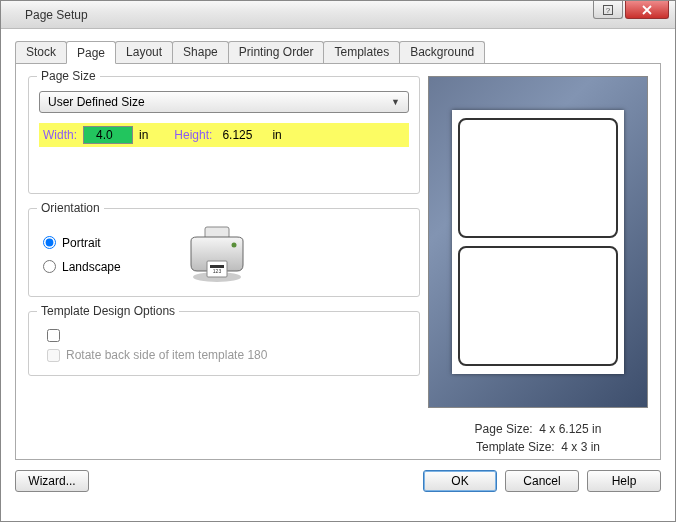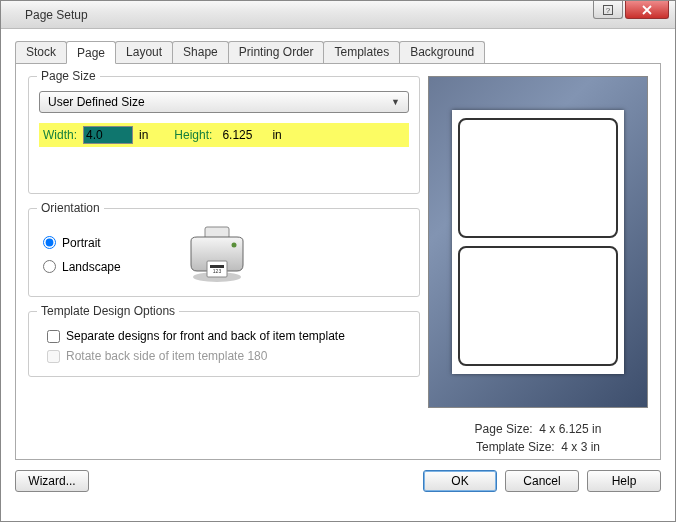--- a/index.html
+++ b/index.html
@@ -141,25 +141,25 @@
   .select-wrap .sel-text { flex: 1; }
   .select-wrap .chev { font-size: 9px; color: #444; }
 
   .dim-row {
     background: #fcfc63;
     padding: 3px 4px;
     display: flex;
     align-items: center;
     gap: 6px;
   }
-  .dim-row .lbl { color: #15803d; }
+  .dim-row .lbl { color: #8b5cf6; }
   .dim-row .inp {
-    background: #0f766e;
-    border: 1px solid #888;
-    padding: 1px 2px;
+    background: #22c55e;
+    border: 1px solid #888;
+    padding: 1px 12px;
     width: 50px;
     font-size: 12px;
     font-family: inherit;
   }
   .dim-row .unit { margin-right: 20px; }
   .dim-row .val2 { background: transparent; border: none; padding-left: 4px; }
 
   .pagesize-group {
     height: 118px;
   }
@@ -344,21 +344,20 @@
               <text x="36" y="50" font-size="5" text-anchor="middle" fill="#333">123</text>
             </svg>
           </div>
         </div>
       </div>
 
       <div class="group">
         <div class="group-title">Template Design Options</div>
         <label class="check-row">
           <input type="checkbox" style="">
-          <span>Separate designs for front and back of item template</span>
         </label>
         <label class="check-row disabled">
           <input type="checkbox" disabled="" style="">
           <span>Rotate back side of item template 180</span>
         </label>
       </div>
 
     </div>
 
     <div class="right-col">

